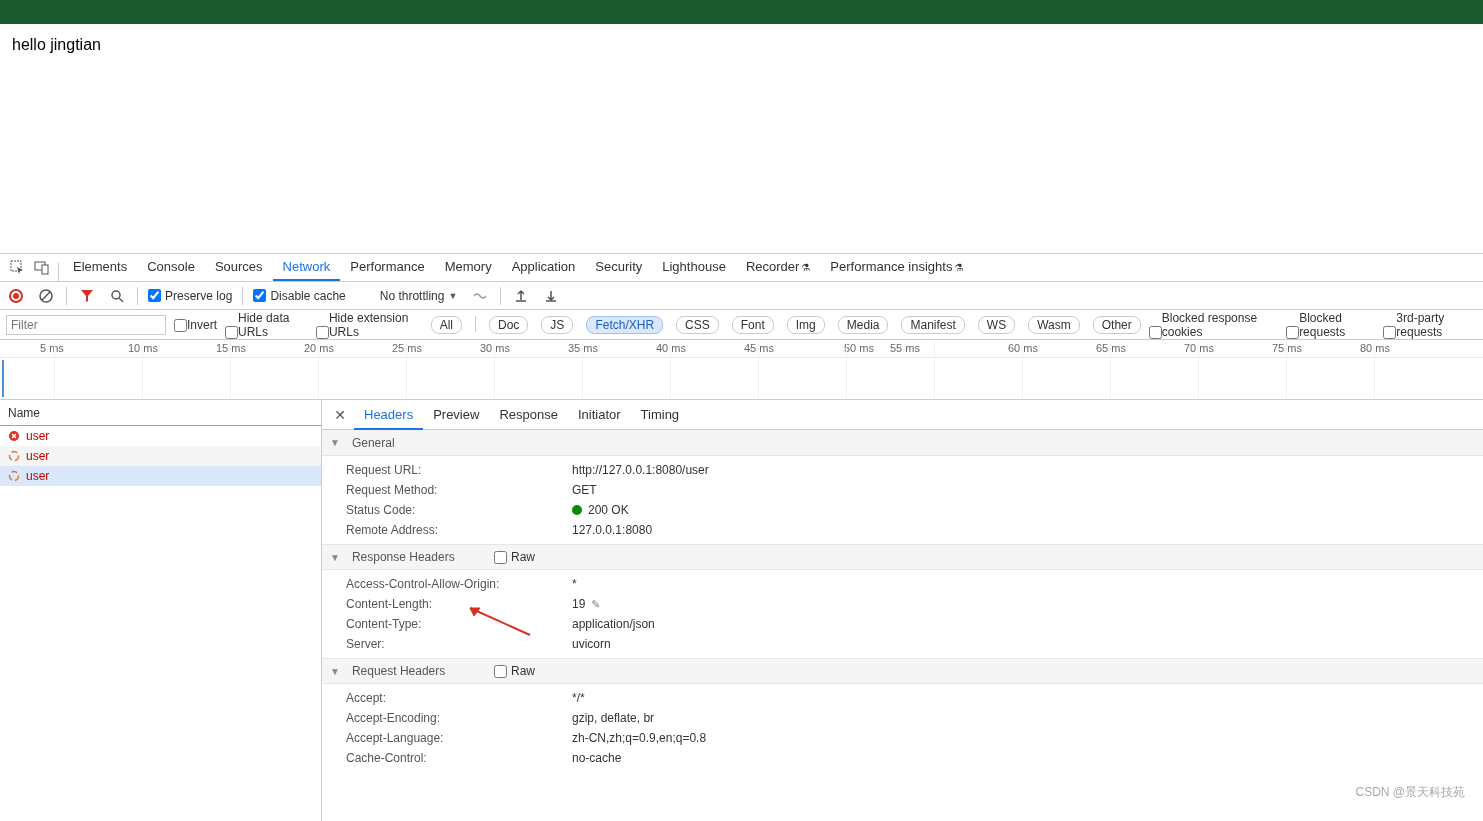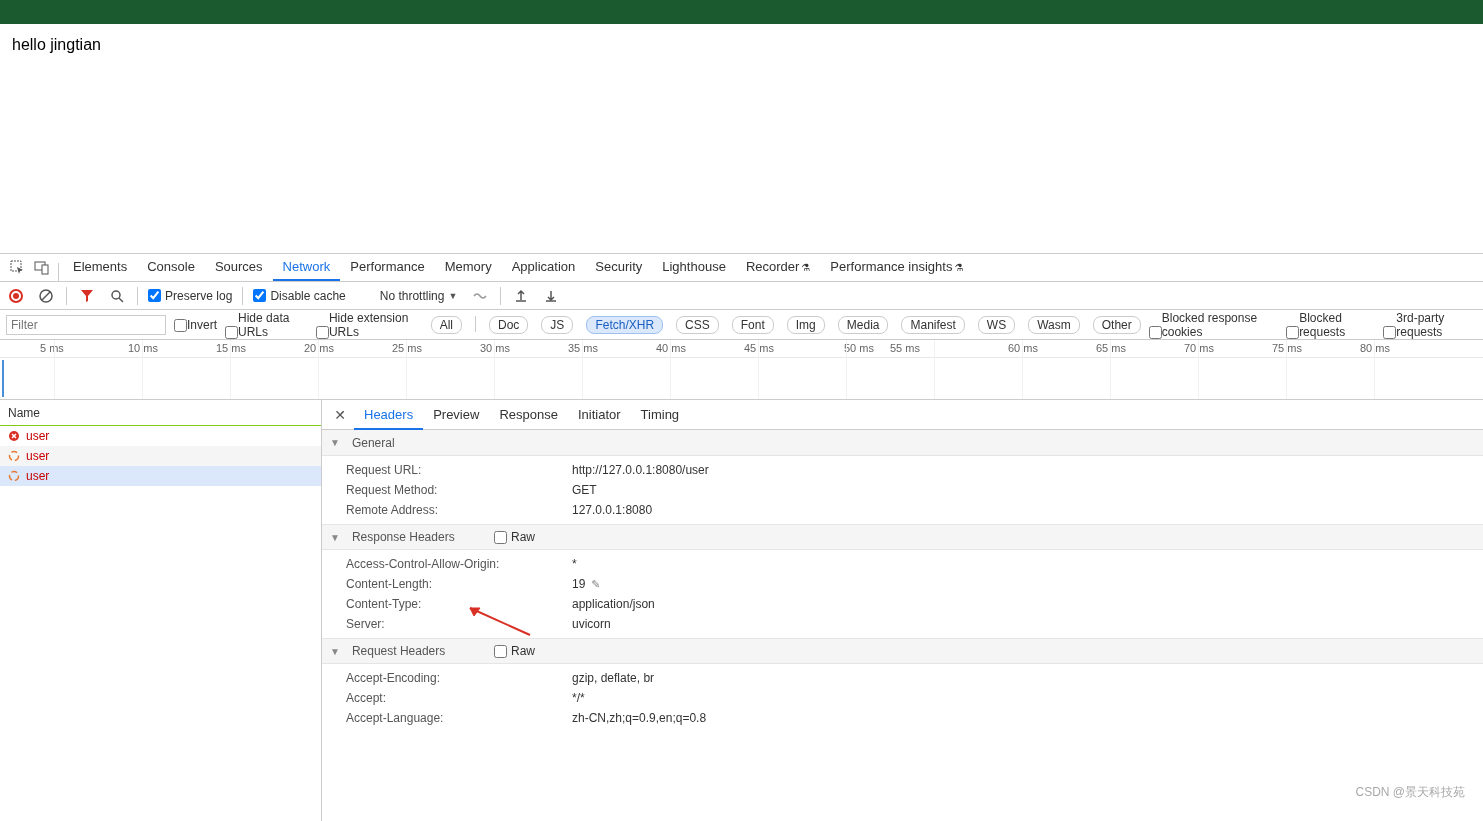--- a/index.html
+++ b/index.html
@@ -305,20 +305,27 @@
       <div class="kv-list">
         <div class="kv-row">
             <div class="k">Request URL:</div>
             <div class="v">http://127.0.0.1:8080/user</div>
           </div>
         <div class="kv-row">
             <div class="k">Request Method:</div>
             <div class="v">GET</div>
           </div>
         <div class="kv-row">
+            <div class="k">Status Code:</div>
+            <div class="v">
+              <span class="status-dot-green"></span>
+              <span>200 OK</span>
+            </div>
+          </div>
+        <div class="kv-row">
             <div class="k">Remote Address:</div>
             <div class="v">127.0.0.1:8080</div>
           </div>
       </div>
 
       <div class="section-hdr">
         <span class="tri">▼</span>
         <span>Response Headers</span>
         <label>
             <input type="checkbox" style="">
@@ -350,30 +357,34 @@
       <div class="section-hdr">
         <span class="tri">▼</span>
         <span>Request Headers</span>
         <label>
             <input type="checkbox" style="">
             <span>Raw</span>
           </label>
       </div>
       <div class="kv-list">
         <div class="kv-row">
+            <div class="k">Accept:</div>
+            <div class="v">*/*</div>
+          </div>
+        <div class="kv-row">
             <div class="k">Accept-Encoding:</div>
             <div class="v">gzip, deflate, br</div>
           </div>
         <div class="kv-row">
-            <div class="k">Accept:</div>
-            <div class="v">*/*</div>
-          </div>
-        <div class="kv-row">
             <div class="k">Accept-Language:</div>
             <div class="v">zh-CN,zh;q=0.9,en;q=0.8</div>
+          </div>
+        <div class="kv-row">
+            <div class="k">Cache-Control:</div>
+            <div class="v">no-cache</div>
           </div>
       </div>
     </div>
   </div>
 </div>
 
 <div class="arrow-annot" style="left:460px; top:600px;">
   <svg width="80" height="40">
       <line x1="70" y1="35" x2="10" y2="8" stroke-width="2"></line>
       <polygon points="10,8 20,8 14,16"></polygon>

